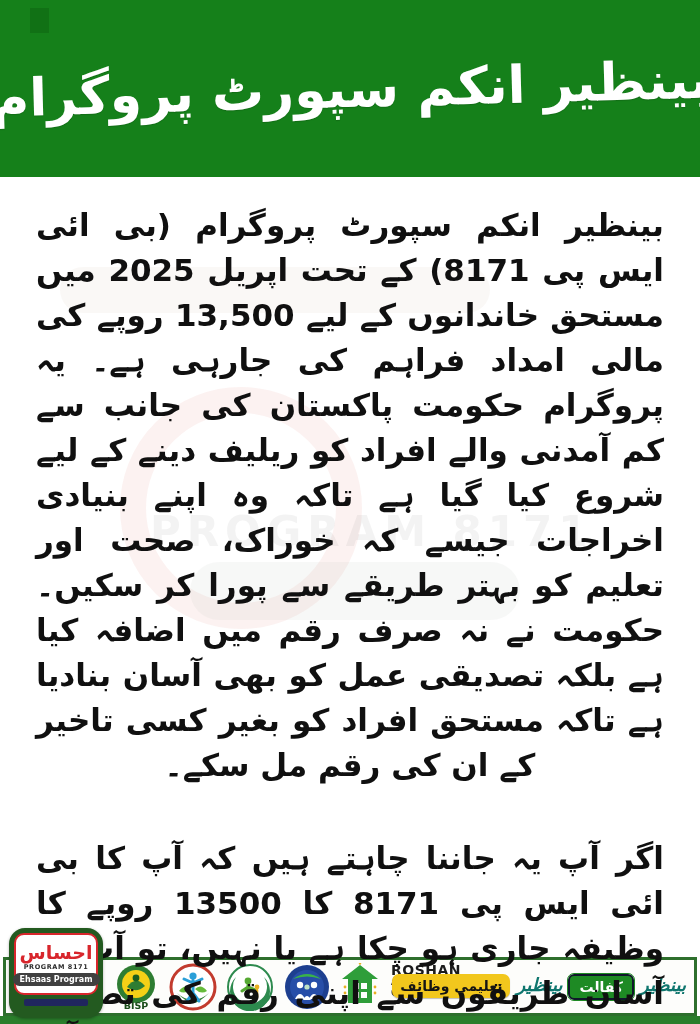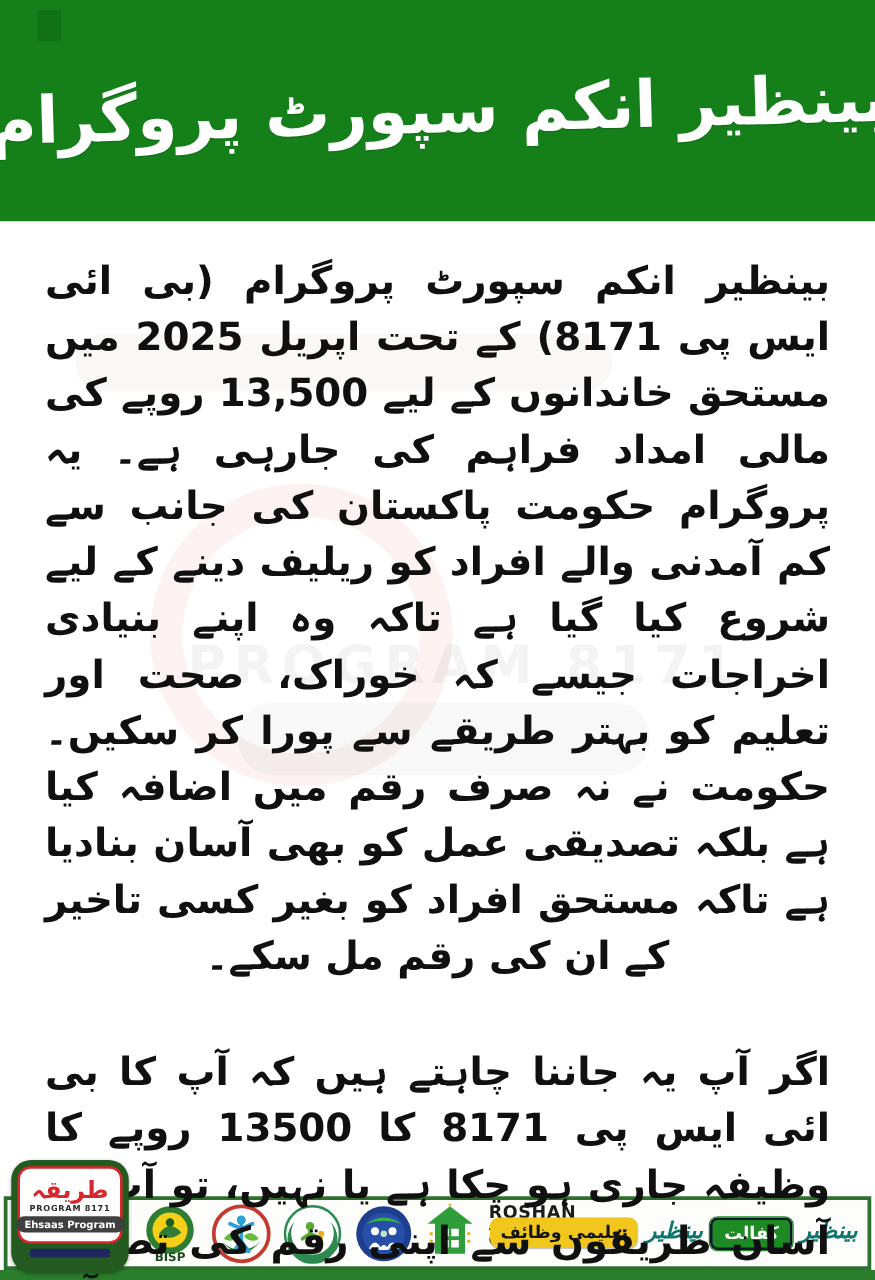--- a/index.html
+++ b/index.html
@@ -190,18 +190,18 @@
   <div class="badge-cluster">
     <span class="badge-yellow">تعلیمی وظائف</span>
     <span class="benazir-text">بینظیر</span>
     <span class="badge-green">کفالت</span>
     <span class="benazir-text">بینظیر</span>
   </div>
 </div>
 
 <div class="ehsaas-badge">
   <div class="ehsaas-inner">
-    <div class="ehsaas-urdu">طریقہ</div>
+    <div class="ehsaas-urdu">احساس</div>
     <div class="ehsaas-sub">PROGRAM 8171</div>
     <div class="ehsaas-pill">Ehsaas Program</div>
   </div>
   <div class="ehsaas-navy"></div>
 </div>
 
 </body></html>

